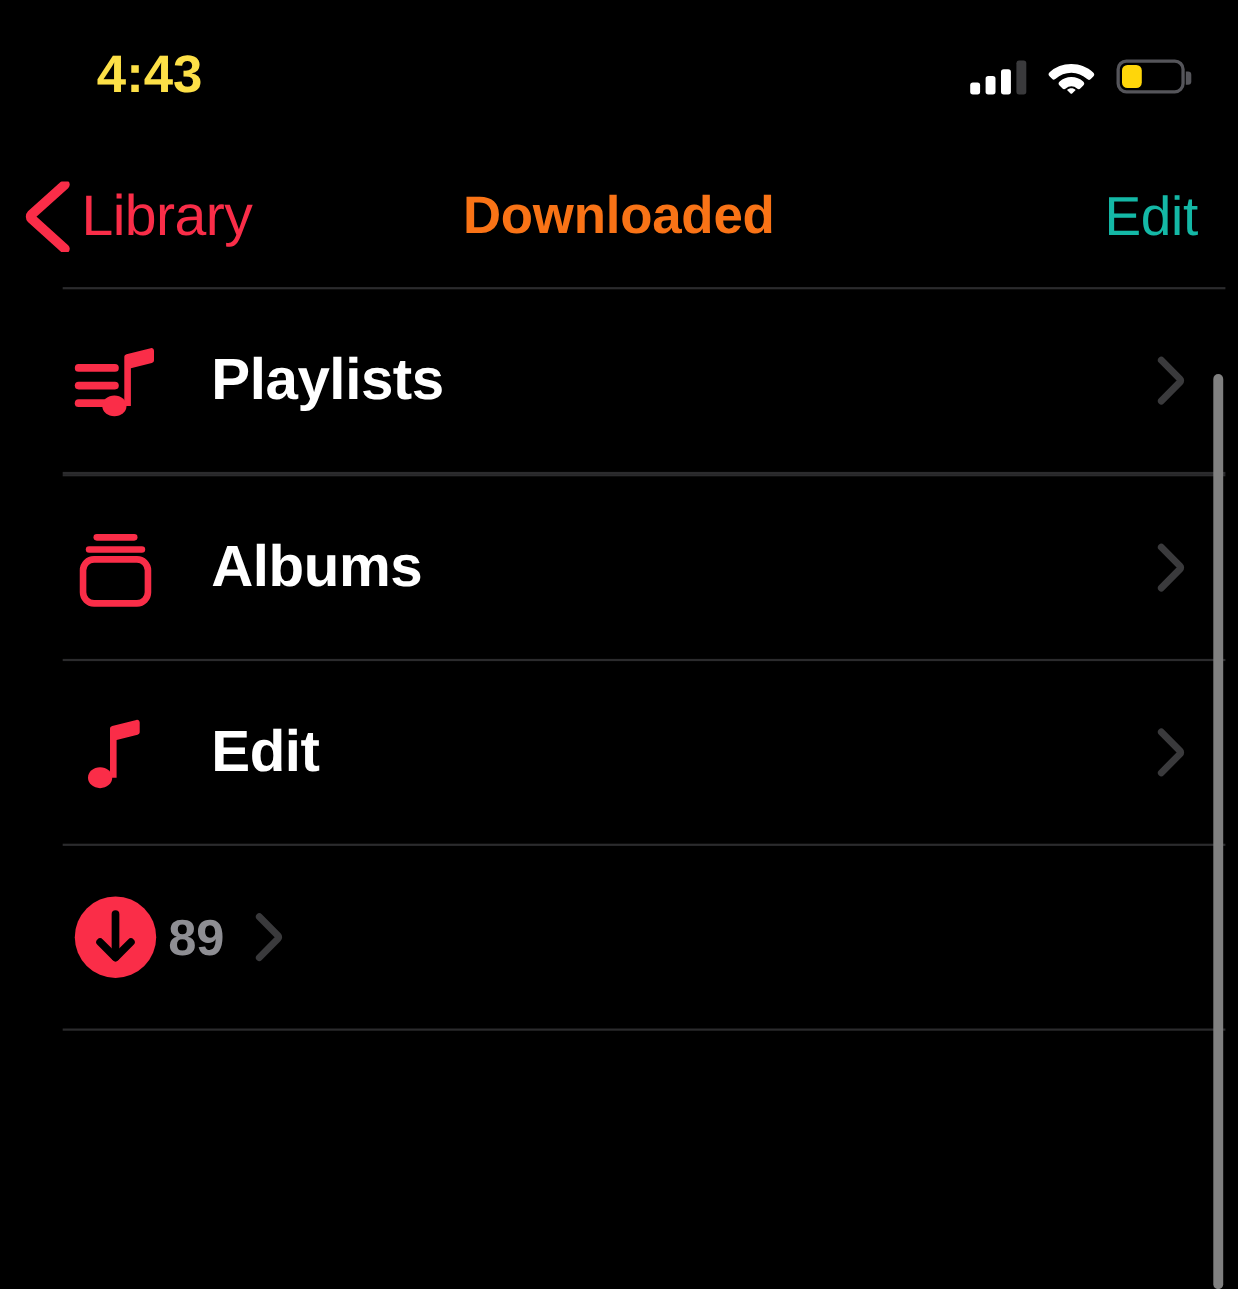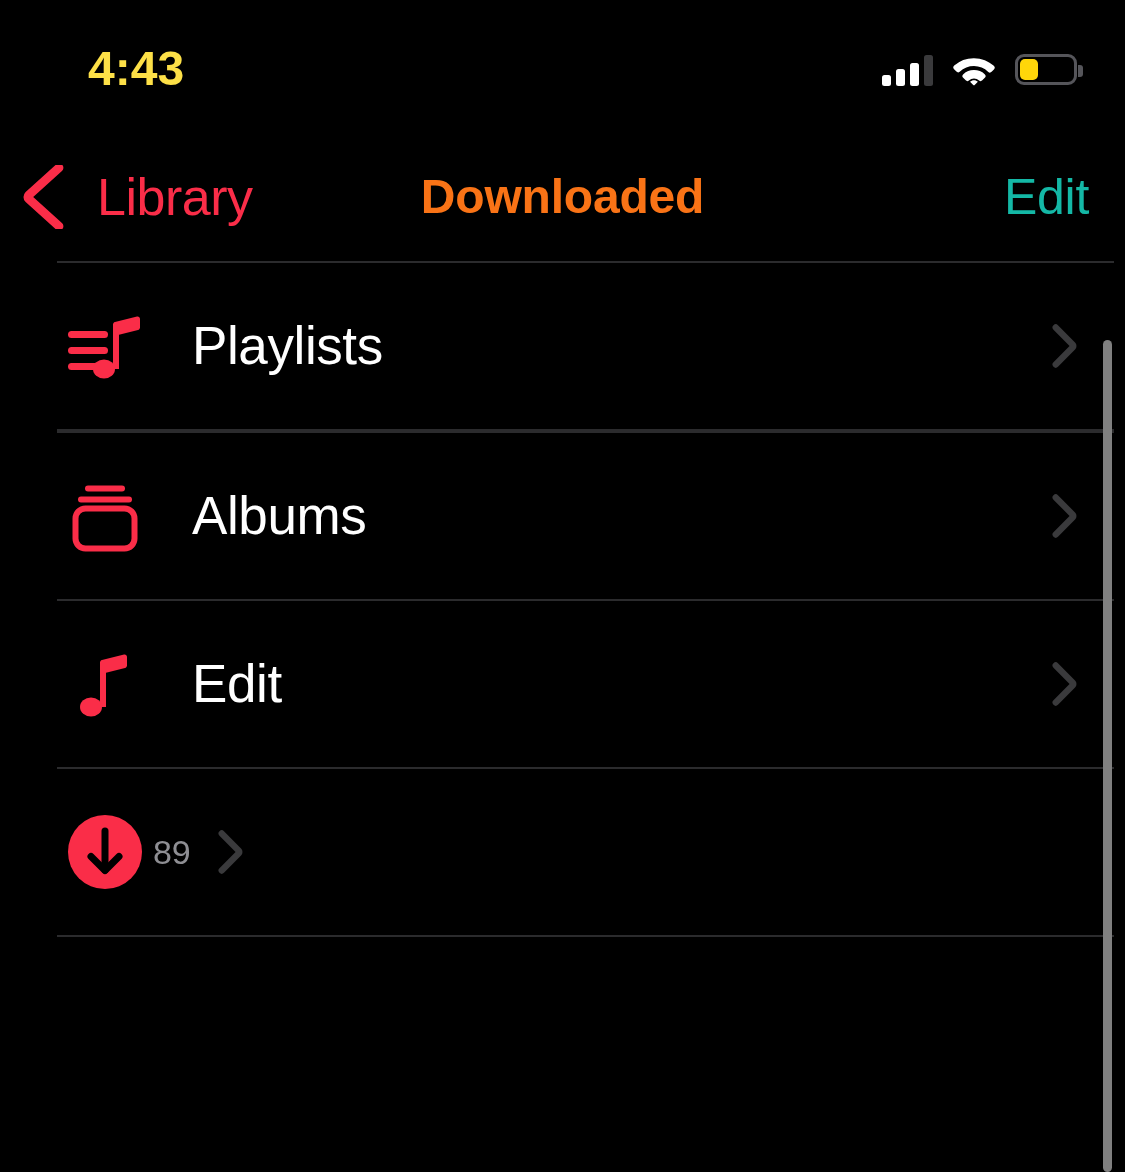--- a/index.html
+++ b/index.html
@@ -102,21 +102,21 @@
     width: 1125px;
     height: 129px;
   }
   .nav-back {
     position: absolute;
     left: 22px;
     top: 0;
     height: 129px;
     display: flex;
     align-items: center;
-    gap: 31px;
+    gap: 8px;
     padding-right: 12px;
   }
   .nav-back .chev-back { width: 44px; height: 64px; display: block; }
   .nav-back-label {
     font-size: 52px;
     line-height: 60px;
     letter-spacing: -0.5px;
   }
   .nav-title {
     position: absolute;
@@ -140,20 +140,21 @@
     align-items: center;
     font-size: 50px;
     letter-spacing: -0.3px;
   }
 
   
   .list {
     position: absolute;
     top: 261px; left: 0;
     width: 1114px;
+    font-weight: bold;
   }
   .sep {
     height: 2px;
     background: #2b2b2d;
     margin-left: 57px;
   }
   .sep.full-top { margin-left: 57px; }
   .row {
     position: relative;
     height: 166px;
@@ -175,21 +176,21 @@
   .row-label {
     flex: 1;
     color: #ffffff;
     font-size: 53px;
     letter-spacing: -0.4px;
     line-height: 62px;
     padding-left: 39px;
   }
   .row-count {
     color: #8e8e93;
-    font-size: 34px;
+    font-size: 46px;
     letter-spacing: -0.2px;
     padding-right: 28px;
     text-align: right;
   }
   .chev-right { width: 26px; height: 46px; display:block; }
 
   
   .scrollbar {
     position: absolute;
     right: 13px;

